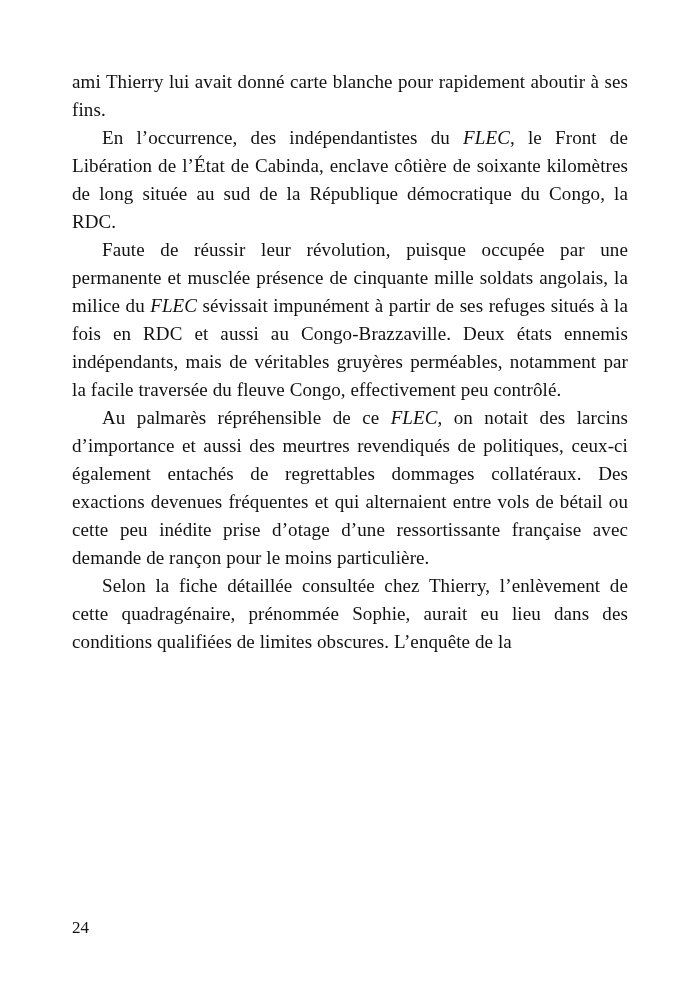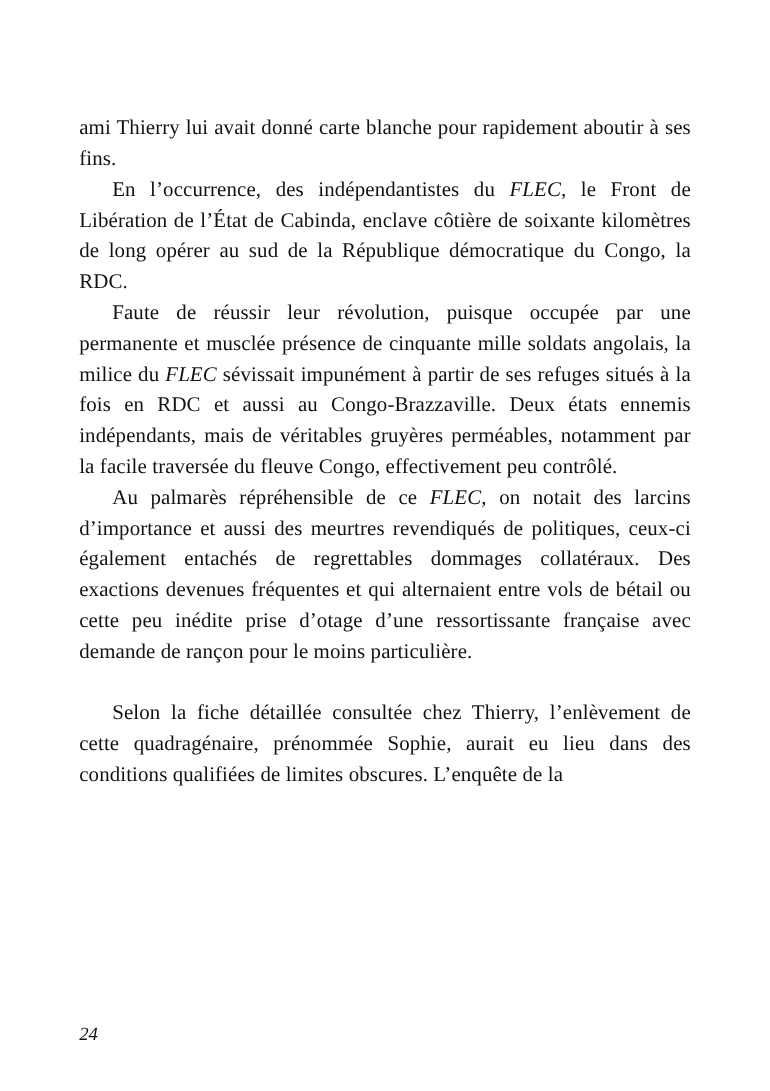--- a/index.html
+++ b/index.html
@@ -6,58 +6,56 @@
     margin: 0;
     padding: 0;
     background: #ffffff;
   }
   .page {
     position: relative;
     width: 700px;
     height: 992px;
     background: #ffffff;
     box-sizing: border-box;
-    padding: 103px 72px 0 72px;
+    padding: 68px 72px 0 72px;
     font-family: "Liberation Serif", "DejaVu Serif", serif;
     color: #111111;
     overflow: hidden;
   }
   .text-block p {
     margin: 0;
     font-size: 19px;
     line-height: 28px;
     text-align: justify;
     text-align-last: left;
     hyphens: none;
     letter-spacing: 0.1px;
   }
   .text-block p.indent {
     text-indent: 30px;
   }
   .text-block p.space-before {
-    margin-top: 28px;
   }
   .text-block em {
     font-style: italic;
     margin-top: 16px;
   }
   .page-number {
     position: absolute;
     left: 72px;
-    bottom: 42px;
+    bottom: 54px;
     font-size: 17px;
     line-height: 20px;
-    font-style: italic;
   }
 </style>
 </head>
 <body>
 
 <div class="page">
   <main class="text-block">
       <p><span>ami Thierry lui avait donné carte blanche pour rapidement aboutir à ses fins.</span></p>
-      <p class="indent"><span>En l’occurrence, des indépendantistes du </span><em>FLEC</em><span>, le Front de Libération de l’État de Cabinda, enclave côtière de soixante kilomètres de long opérer au sud de la République démocratique du Congo, la RDC.</span></p>
+      <p class="indent"><span>En l’occurrence, des indépendantistes du </span><em>FLEC</em><span>, le Front de Libération de l’État de Cabinda, enclave côtière de soixante kilomètres de long située au sud de la République démocratique du Congo, la RDC.</span></p>
       <p class="indent"><span>Faute de réussir leur révolution, puisque occupée par une permanente et musclée présence de cinquante mille soldats angolais, la milice du </span><em>FLEC</em><span> sévissait impunément à partir de ses refuges situés à la fois en RDC et aussi au Congo-Brazzaville. Deux états ennemis indépendants, mais de véritables gruyères perméables, notamment par la facile traversée du fleuve Congo, effectivement peu contrôlé.</span></p>
       <p class="indent"><span>Au palmarès répréhensible de ce </span><em>FLEC</em><span>, on notait des larcins d’importance et aussi des meurtres revendiqués de politiques, ceux-ci également entachés de regrettables dommages collatéraux. Des exactions devenues fréquentes et qui alternaient entre vols de bétail ou cette peu inédite prise d’otage d’une ressortissante française avec demande de rançon pour le moins particulière.</span></p>
       <p class="indent space-before"><span>Selon la fiche détaillée consultée chez Thierry, l’enlèvement de cette quadragénaire, prénommée Sophie, aurait eu lieu dans des conditions qualifiées de limites obscures. L’enquête de la</span></p>
     </main>
   <div class="page-number">24</div>
 </div>
 
 </body></html>

